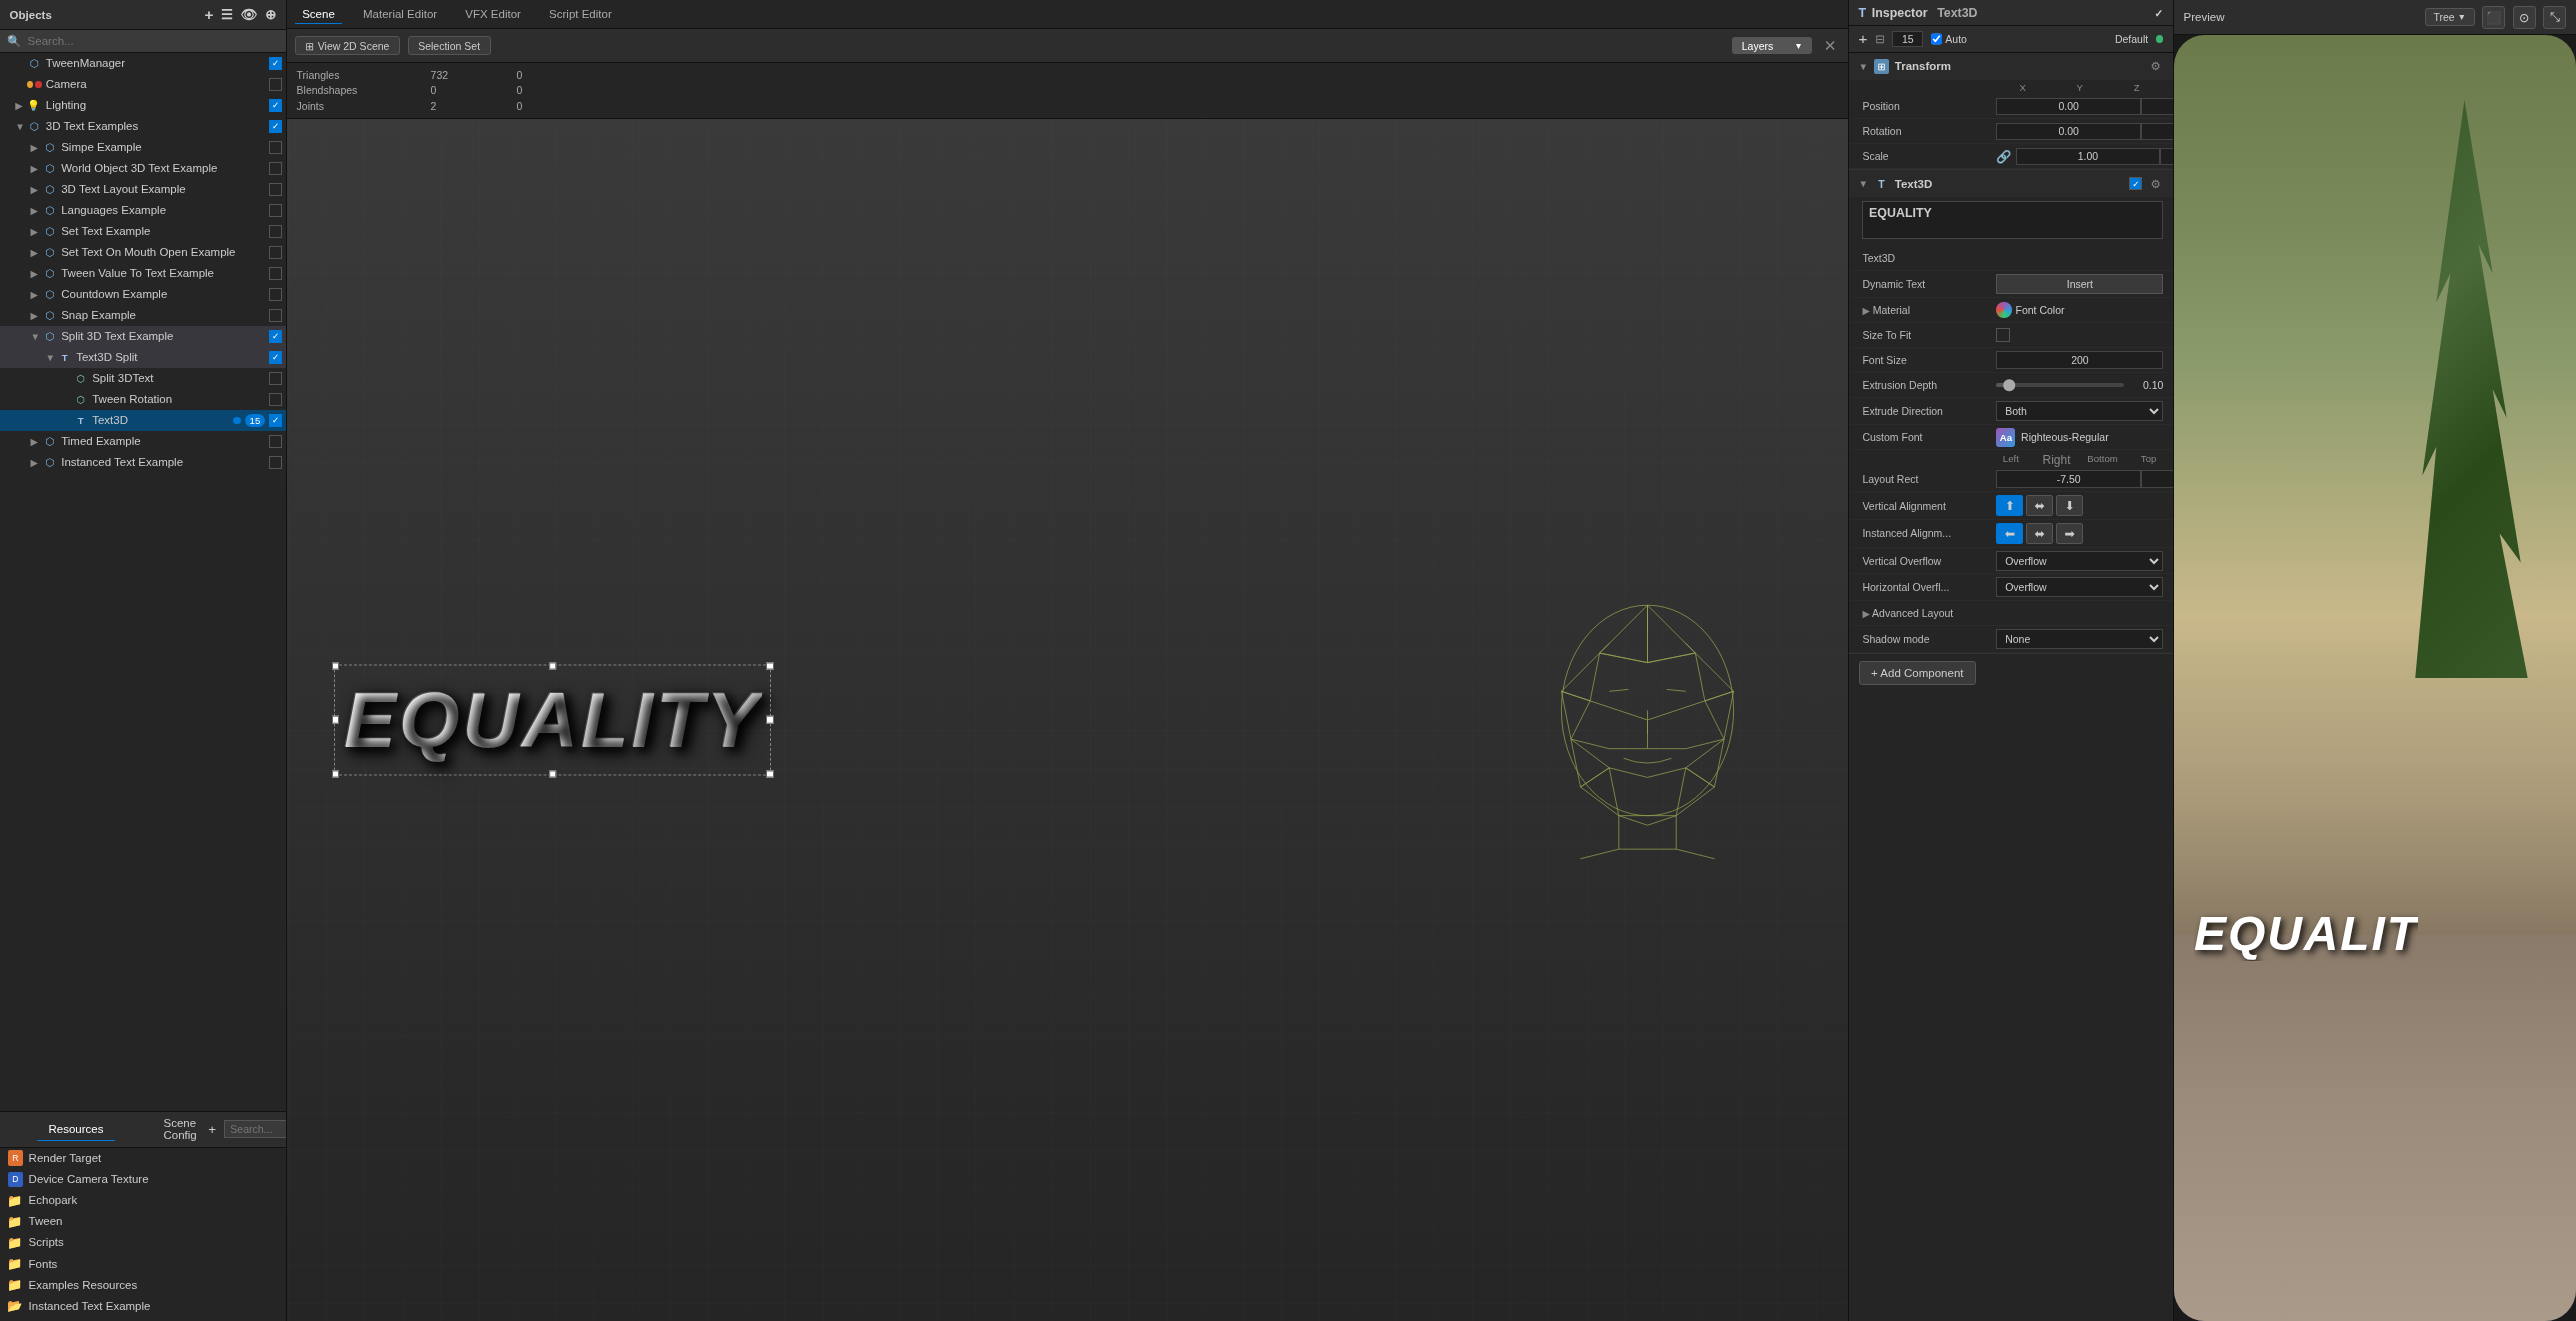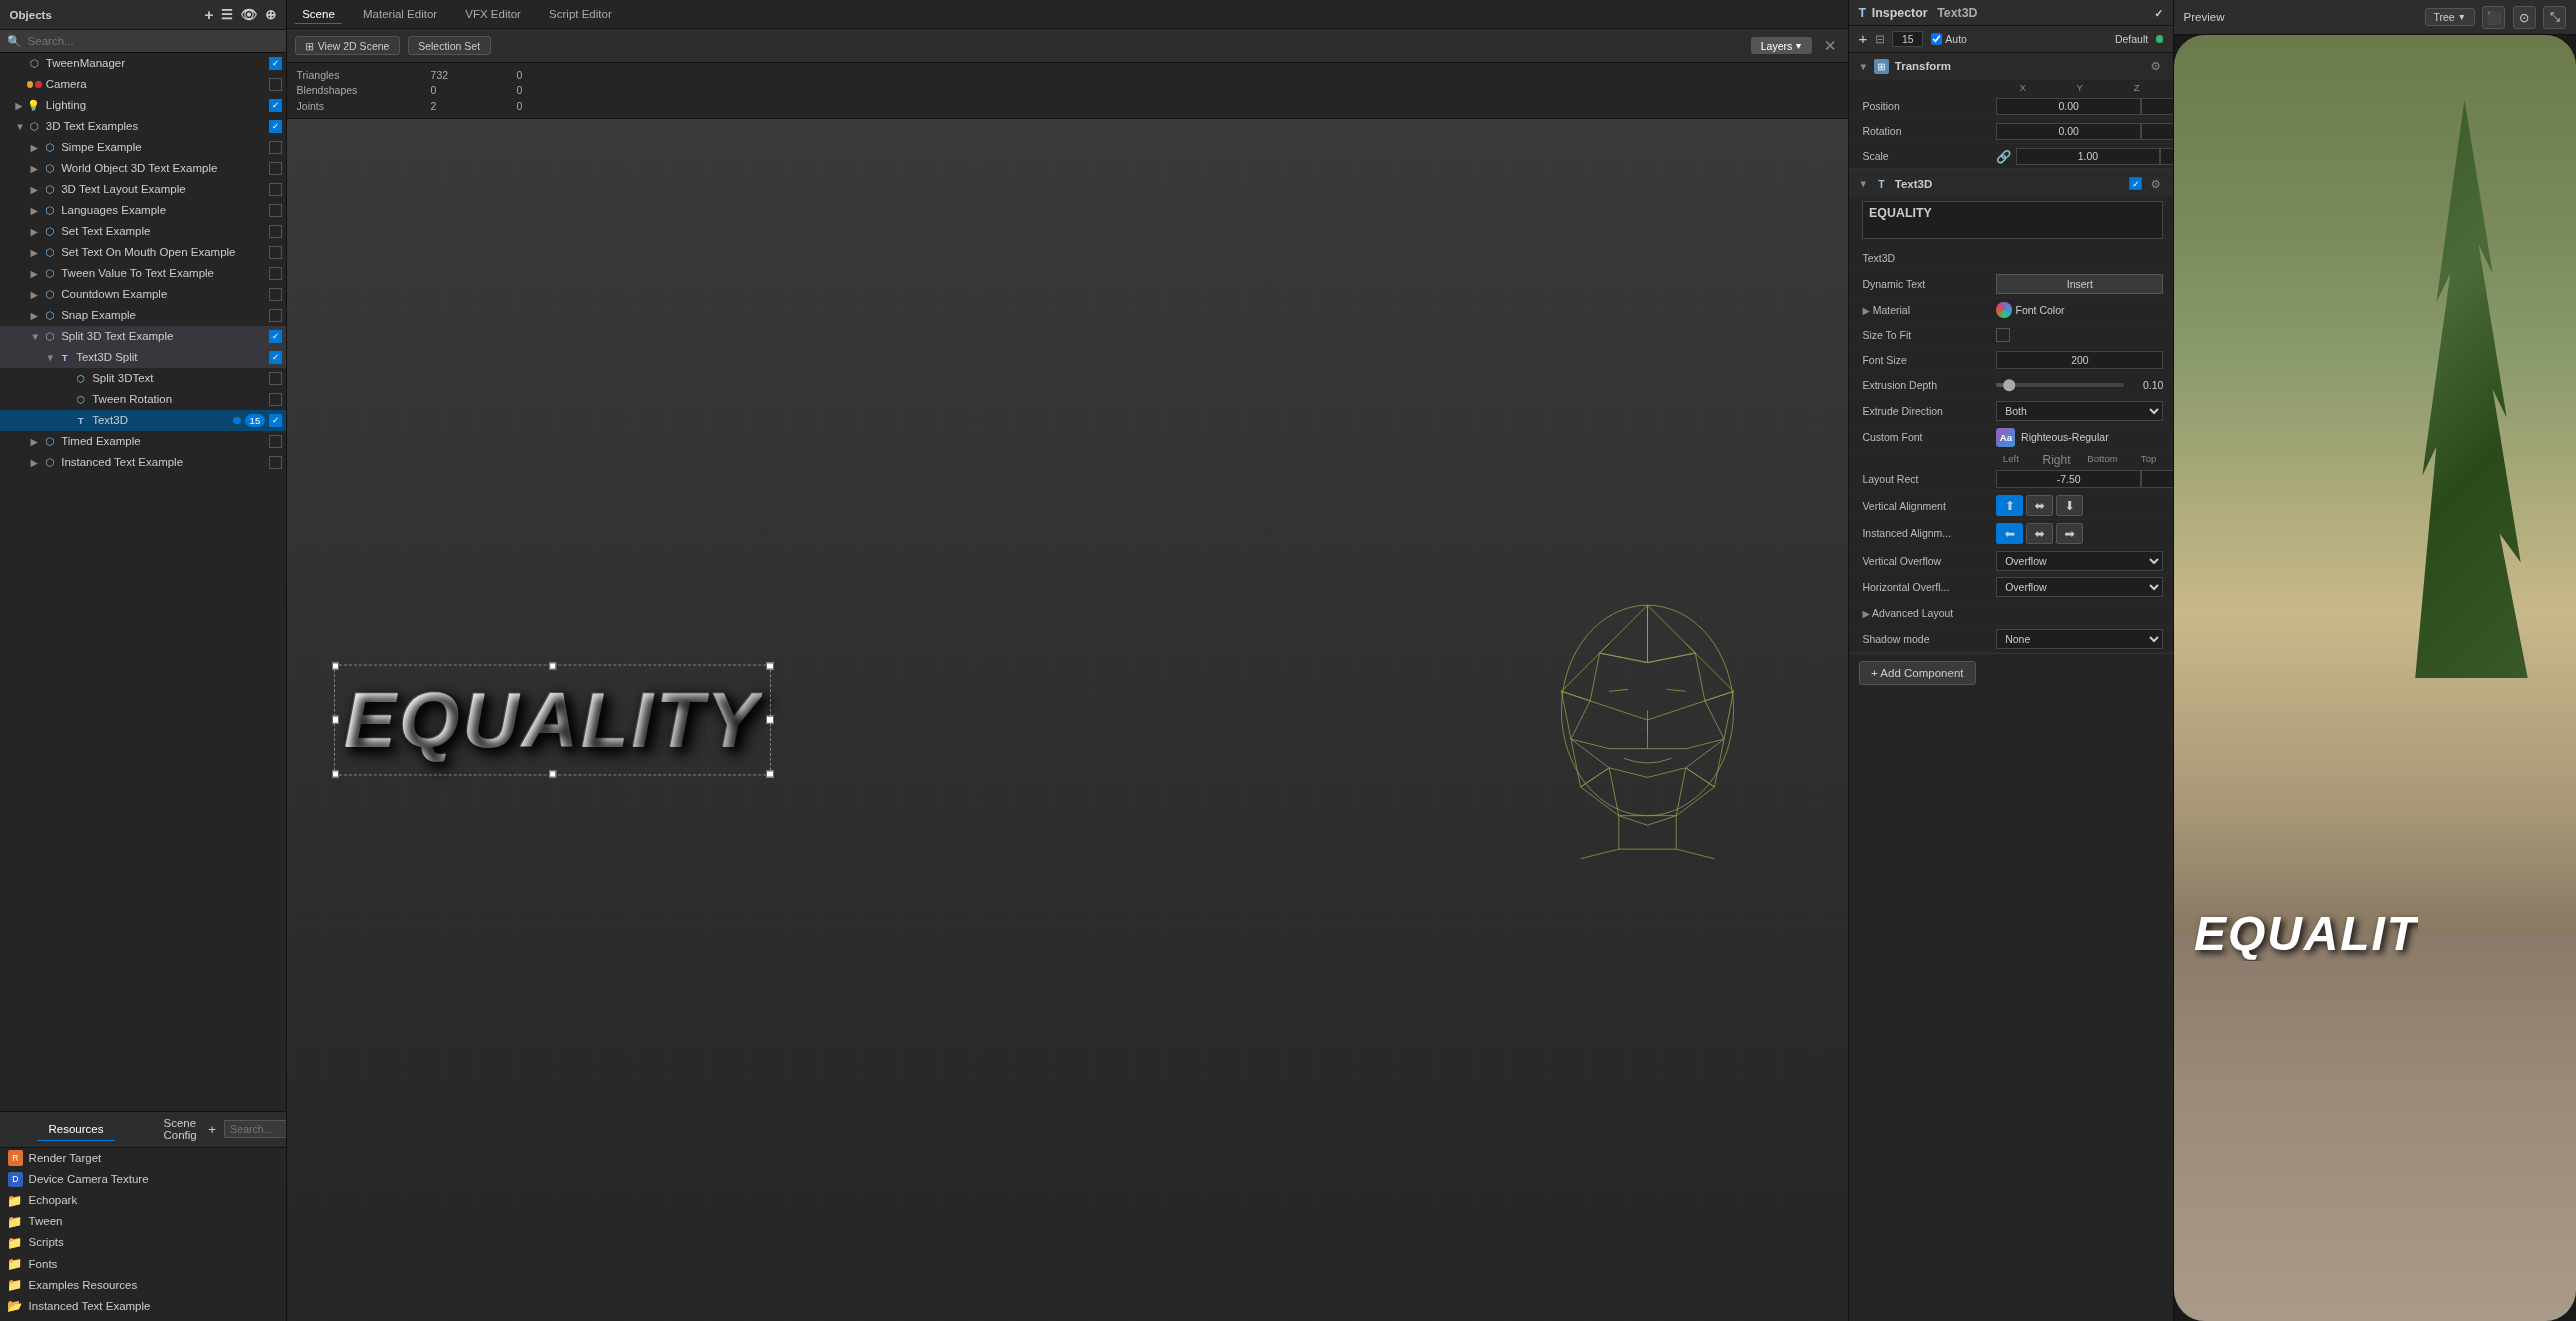--- a/index.html
+++ b/index.html
@@ -278,21 +278,21 @@
     .btn-layers {
       background: #555;
       border: none;
       color: white;
       padding: 2.9px 9.6px;
       border-radius: 2.9px;
       font-size: 10.5px;
       cursor: pointer;
       display: flex;
       align-items: center;
-      gap: 2px;
+      gap: 21px;
       margin-left: 48px;
     }
 
     .scene-stats {
       display: flex;
       flex-direction: column;
       padding: 3.8px 9.6px;
       background: #252526;
       border-bottom: 1px solid #111;
       flex-shrink: 0;

